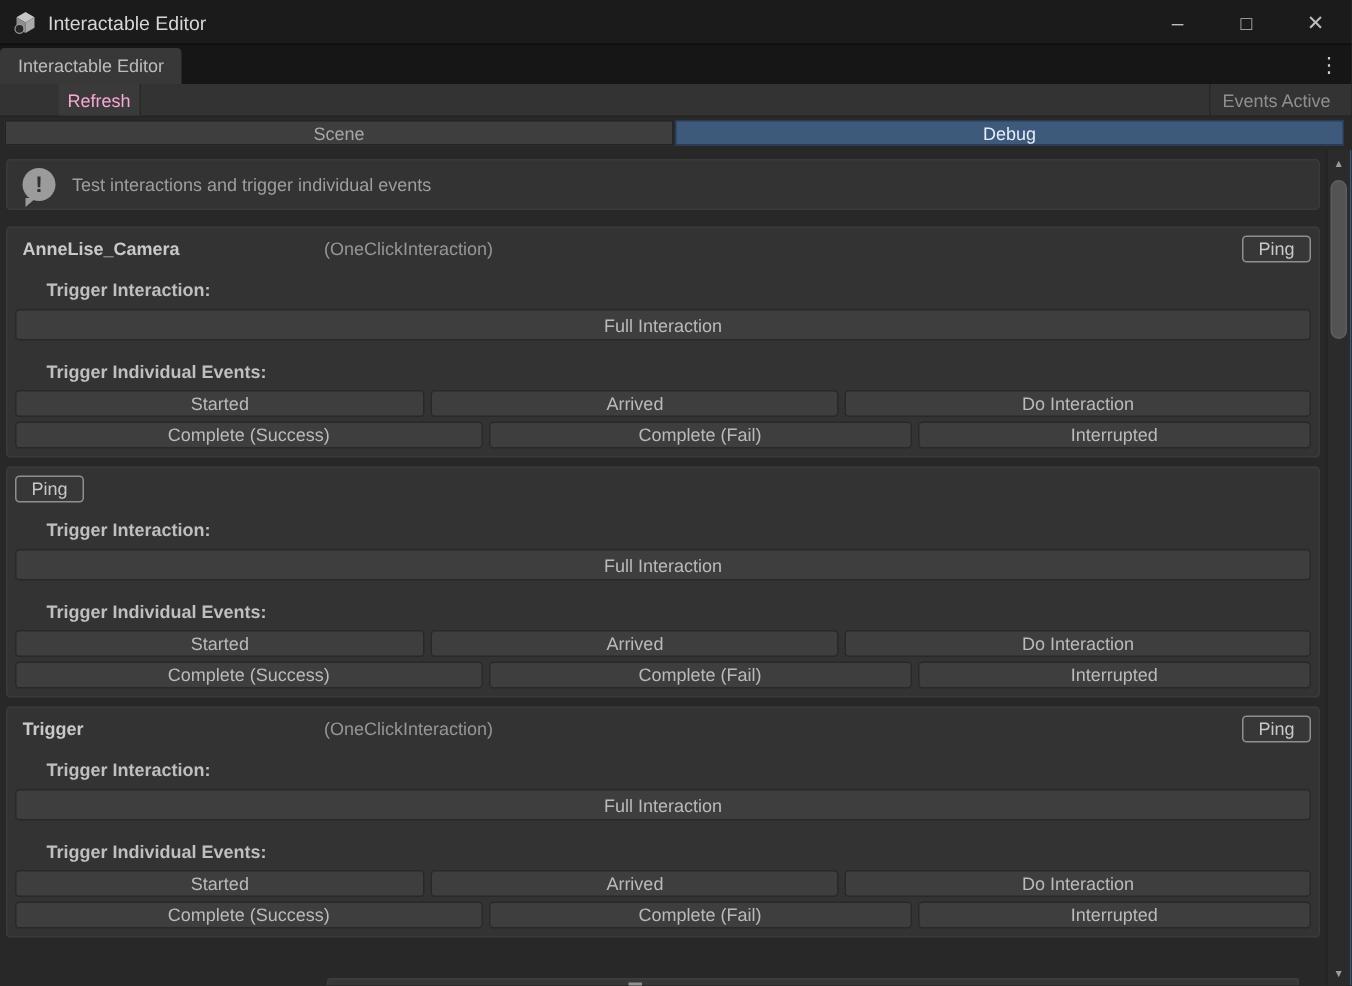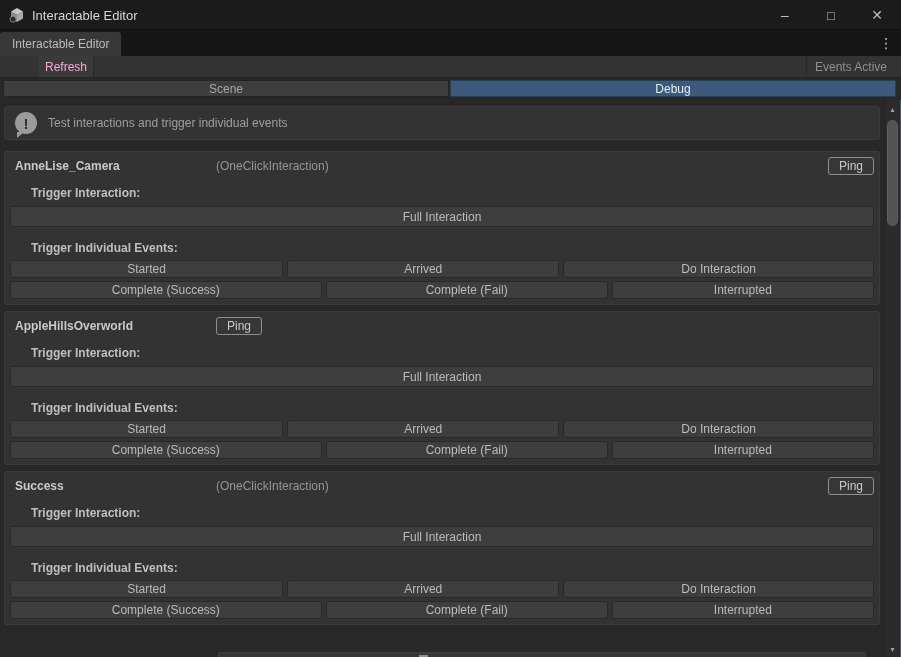--- a/index.html
+++ b/index.html
@@ -131,41 +131,40 @@
     </div>
     <div class="ev-row ev-row2">
       <div class="btn v-a">Complete (Success)</div>
       <div class="btn v-b">Complete (Fail)</div>
       <div class="btn v-c">Interrupted</div>
     </div>
   </div>
 
   <div class="section">
     <div class="sec-header">
-      <span class="sec-name">AppleHillsOverworld</span>
       <div class="ping-btn">Ping</div>
     </div>
     <div class="b-label lbl-trigger">Trigger Interaction:</div>
     <div class="btn full-btn">Full Interaction</div>
     <div class="b-label lbl-events">Trigger Individual Events:</div>
     <div class="ev-row">
       <div class="btn w-a">Started</div>
       <div class="btn w-b">Arrived</div>
       <div class="btn w-c">Do Interaction</div>
     </div>
     <div class="ev-row ev-row2">
       <div class="btn v-a">Complete (Success)</div>
       <div class="btn v-b">Complete (Fail)</div>
       <div class="btn v-c">Interrupted</div>
     </div>
   </div>
 
   <div class="section">
     <div class="sec-header">
-      <span class="sec-name">Success</span>
+      <span class="sec-name">Trigger</span>
       <span class="sec-type">(OneClickInteraction)</span>
       <div class="ping-btn">Ping</div>
     </div>
     <div class="b-label lbl-trigger">Trigger Interaction:</div>
     <div class="btn full-btn">Full Interaction</div>
     <div class="b-label lbl-events">Trigger Individual Events:</div>
     <div class="ev-row">
       <div class="btn w-a">Started</div>
       <div class="btn w-b">Arrived</div>
       <div class="btn w-c">Do Interaction</div>

